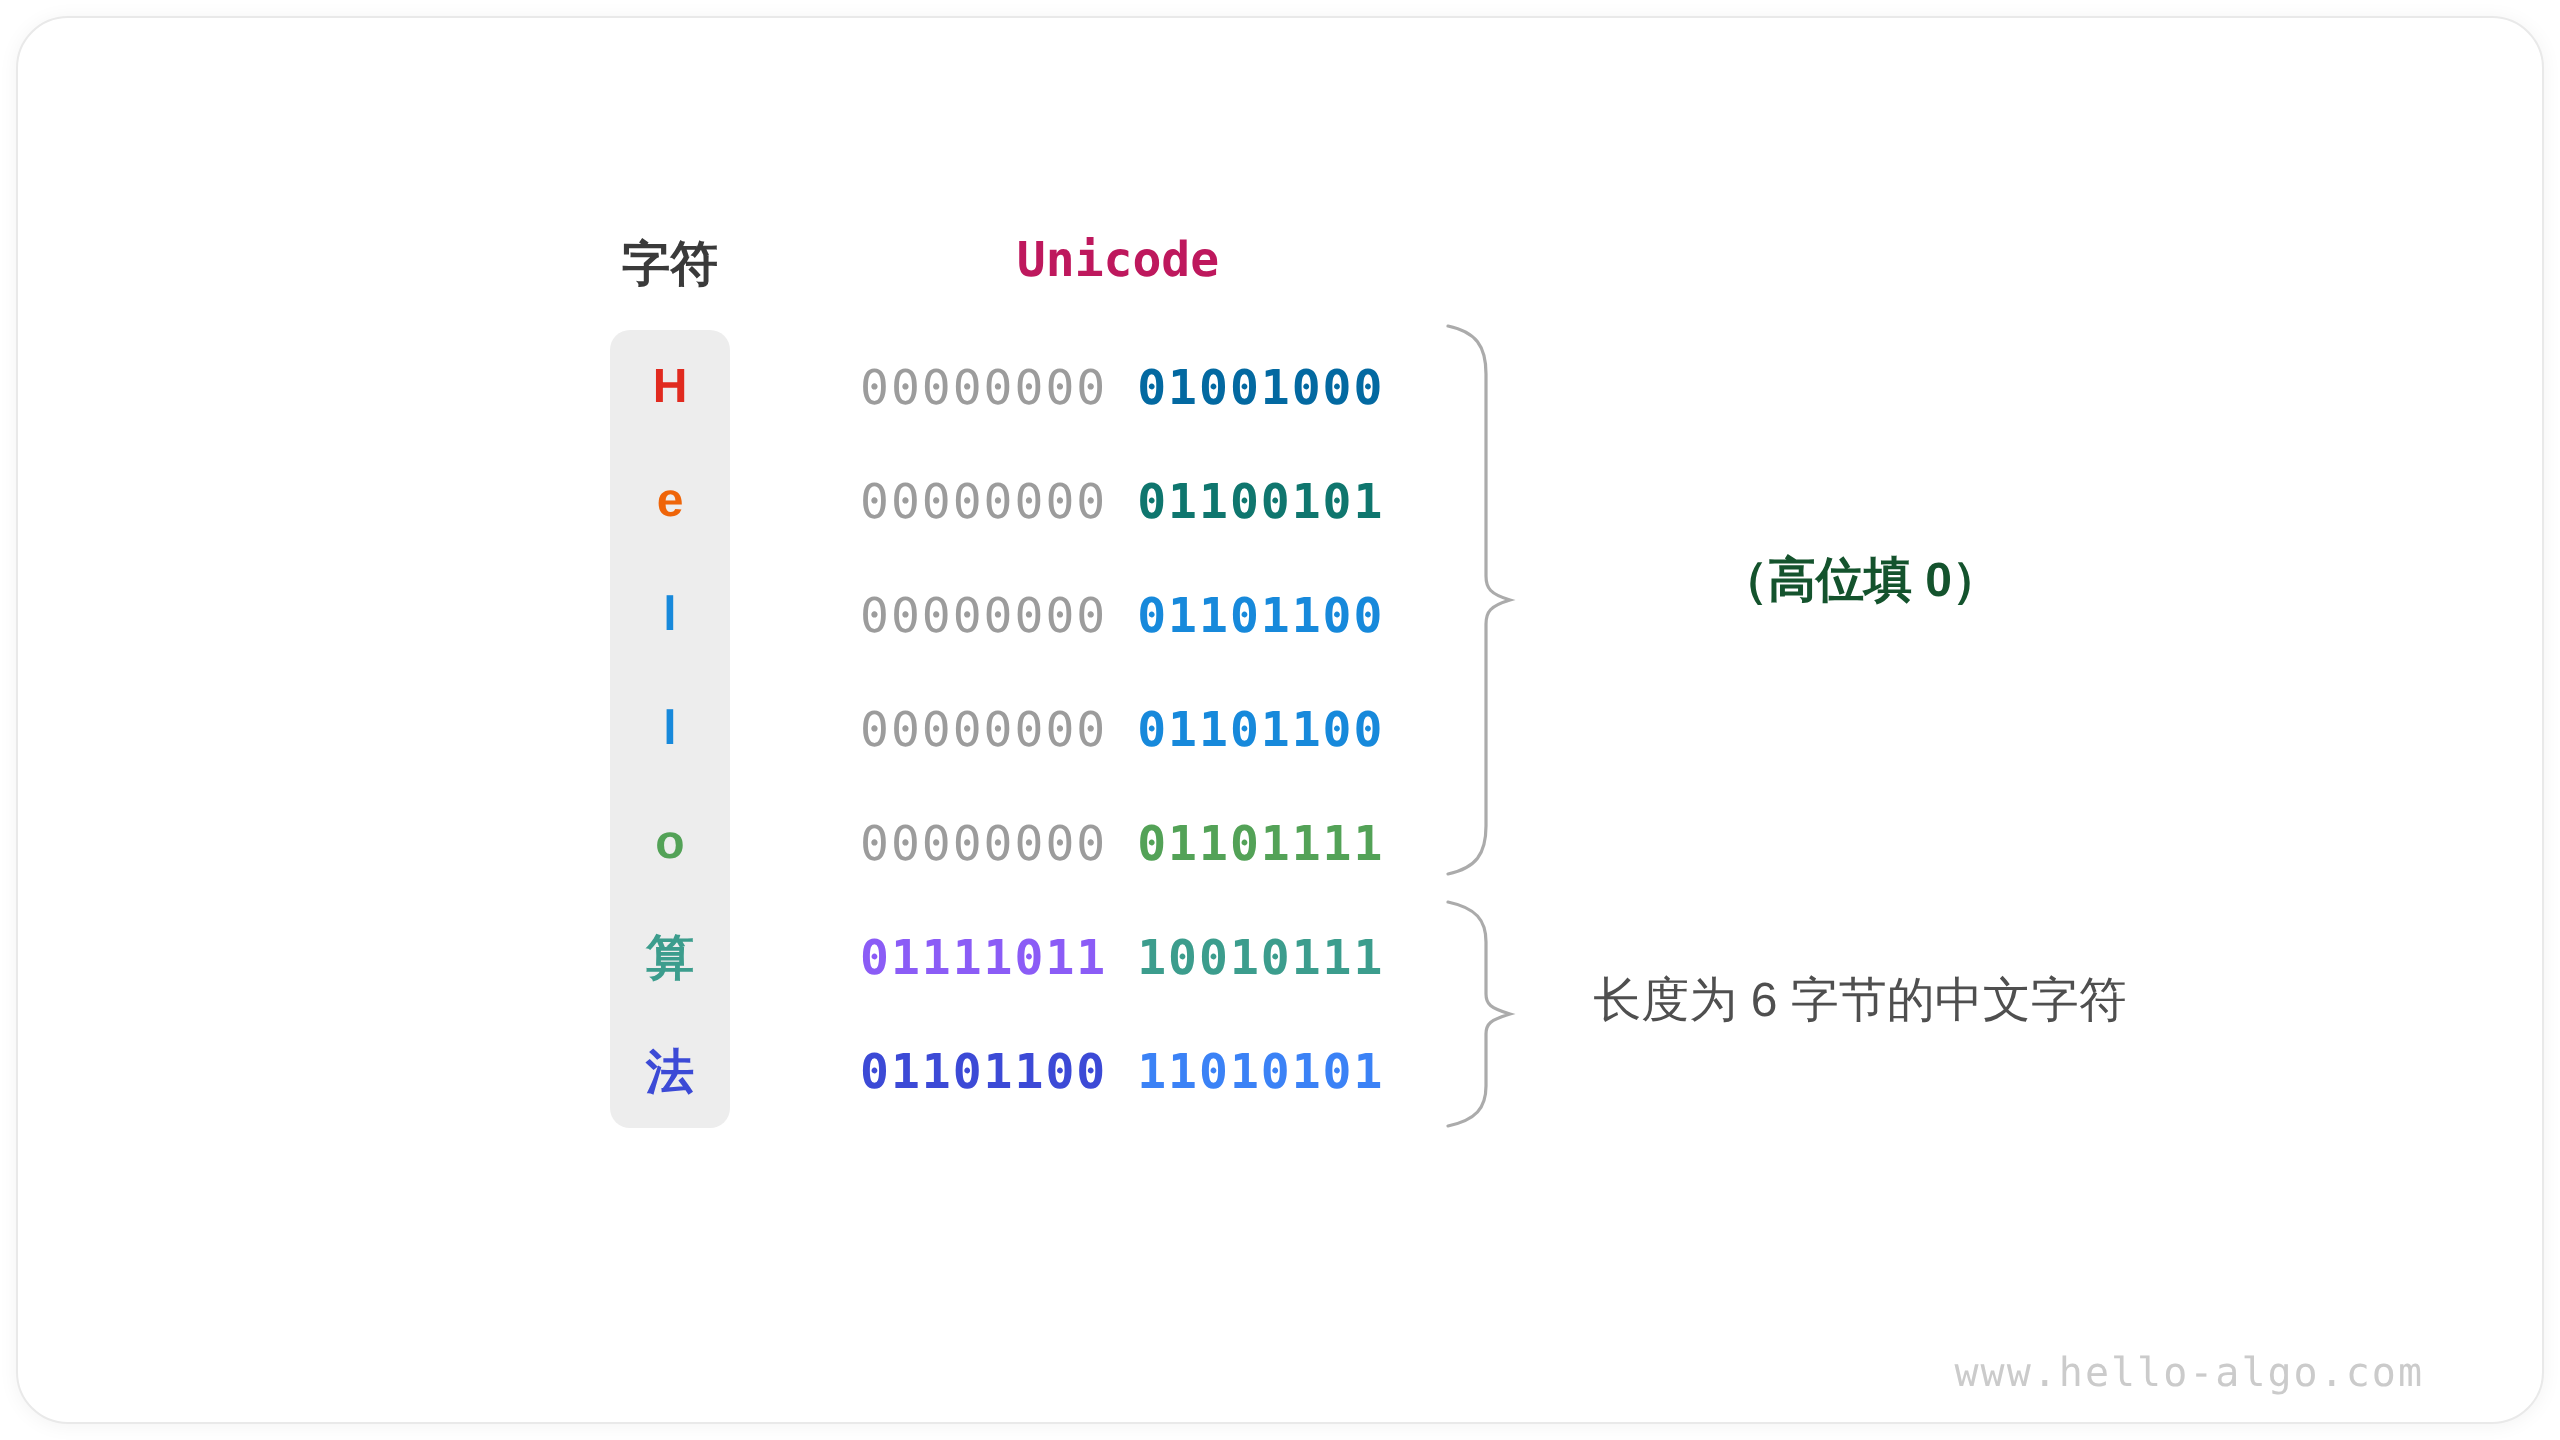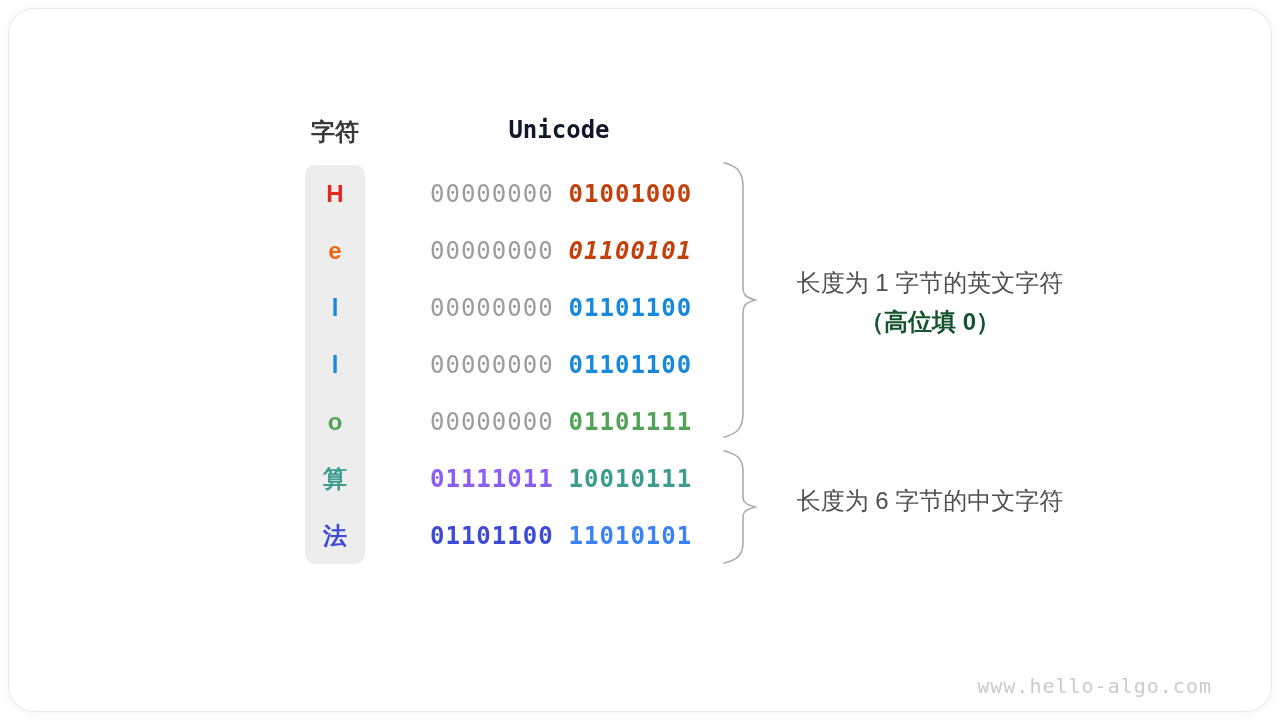--- a/index.html
+++ b/index.html
@@ -24,21 +24,21 @@
     position: absolute;
     left: 305px; top: 116px; width: 60px;
     text-align: center;
     font-size: 24px; font-weight: bold; color: #3a3a3a;
   }
   .hdr-unicode {
     position: absolute;
     left: 430px; top: 116px; width: 258px;
     text-align: center;
     font-family: "DejaVu Sans Mono", "Liberation Mono", monospace;
-    font-size: 24px; font-weight: bold; color: #0f172a;
+    font-size: 24px; font-weight: bold; color: #be185d;
   }
   .char-col-bg {
     position: absolute;
     left: 305px; top: 165px; width: 60px; height: 399px;
     background: #ededed;
     border-radius: 10px;
   }
   .row {
     position: absolute;
     left: 305px; height: 57px; width: 420px;
@@ -92,28 +92,28 @@
 
   <div class="hdr-char">字符</div>
   <div class="hdr-unicode">Unicode</div>
 
   <div class="char-col-bg"></div>
 
   <div class="row" style="top:165px">
     <div class="char-cell" style="color: rgb(225, 42, 31);">H</div>
     <div class="binary">
       <span style="color: rgb(156, 156, 156);">00000000</span>
-      <span class="byte-bold" style="color: #c2410c;">01001000</span>
+      <span class="byte-bold" style="color: #0369a1;">01001000</span>
     </div>
   </div>
   <div class="row" style="top:222px">
     <div class="char-cell" style="color: rgb(239, 101, 9);">e</div>
     <div class="binary">
       <span style="color: rgb(156, 156, 156);">00000000</span>
-      <span class="byte-bold" style="color: #c2410c; font-style: italic;">01100101</span>
+      <span class="byte-bold" style="color: #0f766e;">01100101</span>
     </div>
   </div>
   <div class="row" style="top:279px">
     <div class="char-cell" style="color: rgb(23, 137, 219);">l</div>
     <div class="binary">
       <span style="color: rgb(156, 156, 156);">00000000</span>
       <span class="byte-bold" style="color: rgb(23, 137, 219);">01101100</span>
     </div>
   </div>
   <div class="row" style="top:336px">
@@ -146,21 +146,20 @@
   </div>
 
   <svg class="brace" style="left:718px; top:161px" width="42" height="278" viewBox="0 0 42 278">
     <path d="M 6 2 C 20 5, 25 12, 25 26 L 25 127 C 25 133, 27 136, 37 139 C 27 142, 25 145, 25 151 L 25 252 C 25 266, 20 273, 6 276" fill="none" stroke="#ababab" stroke-width="1.6" stroke-linecap="round"></path>
   </svg>
   <svg class="brace" style="left:718px; top:449px" width="42" height="116" viewBox="0 0 42 116">
     <path d="M 6 2 C 20 5, 25 11, 25 22 L 25 48 C 25 53, 27 55, 37 58 C 27 61, 25 63, 25 68 L 25 94 C 25 105, 20 111, 6 114" fill="none" stroke="#ababab" stroke-width="1.6" stroke-linecap="round"></path>
   </svg>
 
   <div class="anno" style="top:267px">
-    <div>长度为 1 字节的英文字符</div>
     <div class="anno-sub">（高位填 0）</div>
   </div>
   <div class="anno" style="top:485px">
     <div>长度为 6 字节的中文字符</div>
   </div>
 
   <div class="watermark">www.hello-algo.com</div>
 </div>
 
 </body></html>

